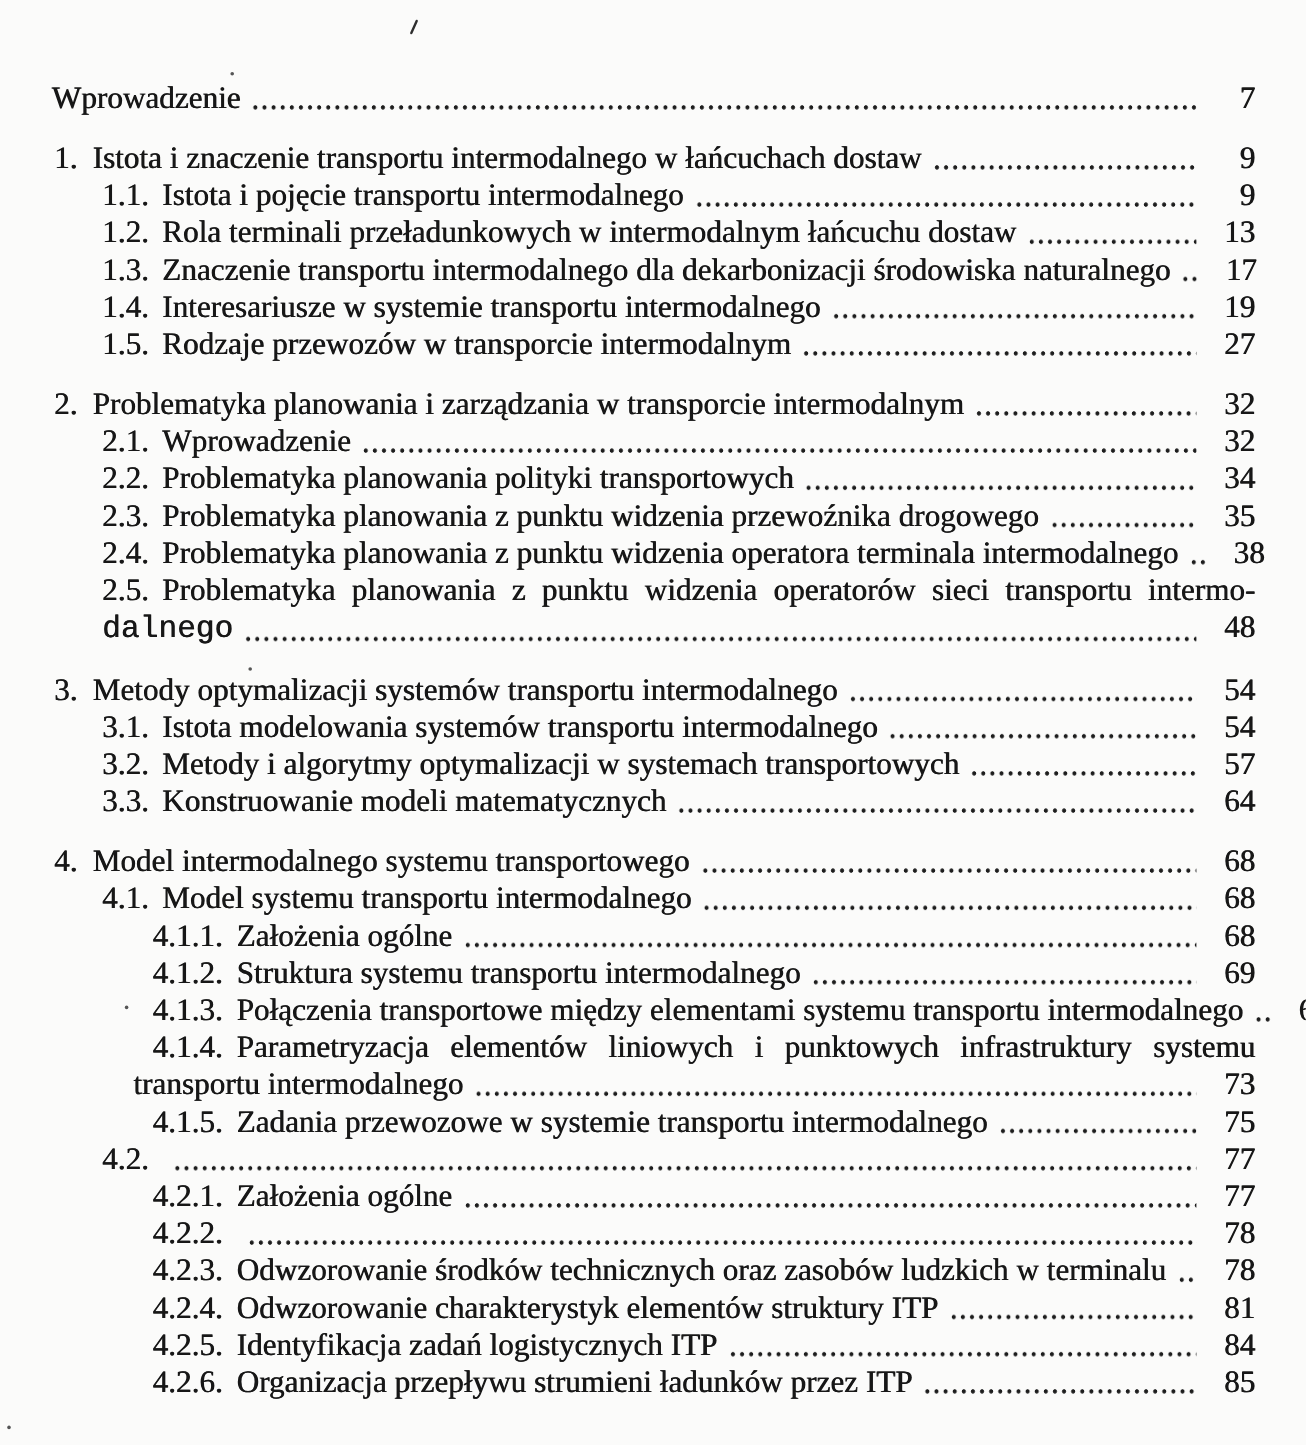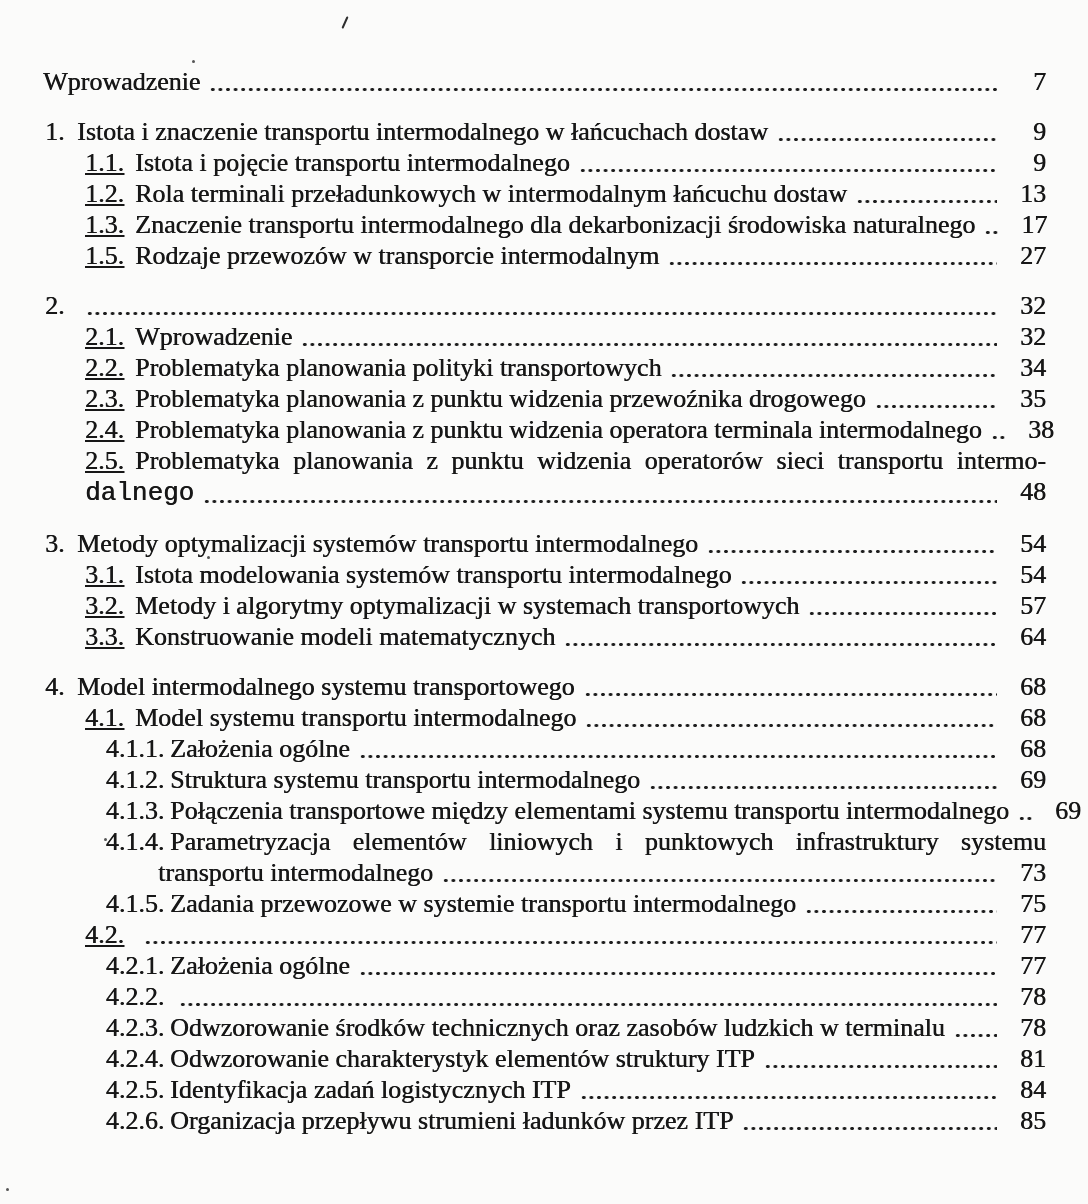--- a/index.html
+++ b/index.html
@@ -20,34 +20,34 @@
     display: flex;
     align-items: baseline;
     font-size: 26px;
     line-height: 31px;
     text-shadow: 0.5px 0 0 currentColor;
     white-space: nowrap;
   }
   .row.gap { margin-top: 19px; }
   .num { flex: none; }
   .l1 .num { margin-left: 2px;  width: 32px; }
-  .l2 .num { margin-left: 42px; width: 50px; text-decoration: underline; }
-  .l3 .num { margin-left: 57px; width: 70px; text-align: center; }
+  .l2 .num { margin-left: 42px; width: 50px; }
+  .l3 .num { margin-left: 84px; width: 70px; }
   .title { flex: none; }
   
   .wrap-first .title {
     flex: 1 1 auto;
     min-width: 0;
     white-space: normal;
     text-align: justify;
     text-align-last: justify;
   }
   
   .cont.cont-num  .title { margin-left: 42px; font-family: Liberation Mono, monospace; }
-  .cont.cont-text .title { margin-left: 115px; }
+  .cont.cont-text .title { margin-left: 68px; }
   .leader {
     flex: 1 1 auto;
     min-width: 14px;
     align-self: flex-end;
     height: 7px;
     margin: 0 5px 4px 9px;
     background-image: radial-gradient(circle, #1d1d1d 1.5px, rgba(0,0,0,0) 2px);
     background-size: 7.6px 7px;
     background-repeat: repeat-x;
     background-position: 0 50%;
@@ -96,27 +96,34 @@
     <span class="leader"></span>
     <span class="page">13</span>
   </div>
     <div class="row l2">
     <span class="num">1.3.</span>
     <span class="title">Znaczenie transportu intermodalnego dla dekarbonizacji środowiska naturalnego</span>
     <span class="leader"></span>
     <span class="page">17</span>
   </div>
     <div class="row l2">
+    <span class="num">1.4.</span>
+    <span class="title">Interesariusze w systemie transportu intermodalnego</span>
+    <span class="leader"></span>
+    <span class="page">19</span>
+  </div>
+    <div class="row l2">
     <span class="num">1.5.</span>
     <span class="title">Rodzaje przewozów w transporcie intermodalnym</span>
     <span class="leader"></span>
     <span class="page">27</span>
   </div>
     <div class="row l1 gap">
     <span class="num">2.</span>
+    <span class="title">Problematyka planowania i zarządzania w transporcie intermodalnym</span>
     <span class="leader"></span>
     <span class="page">32</span>
   </div>
     <div class="row l2">
     <span class="num">2.1.</span>
     <span class="title">Wprowadzenie</span>
     <span class="leader"></span>
     <span class="page">32</span>
   </div>
     <div class="row l2">

